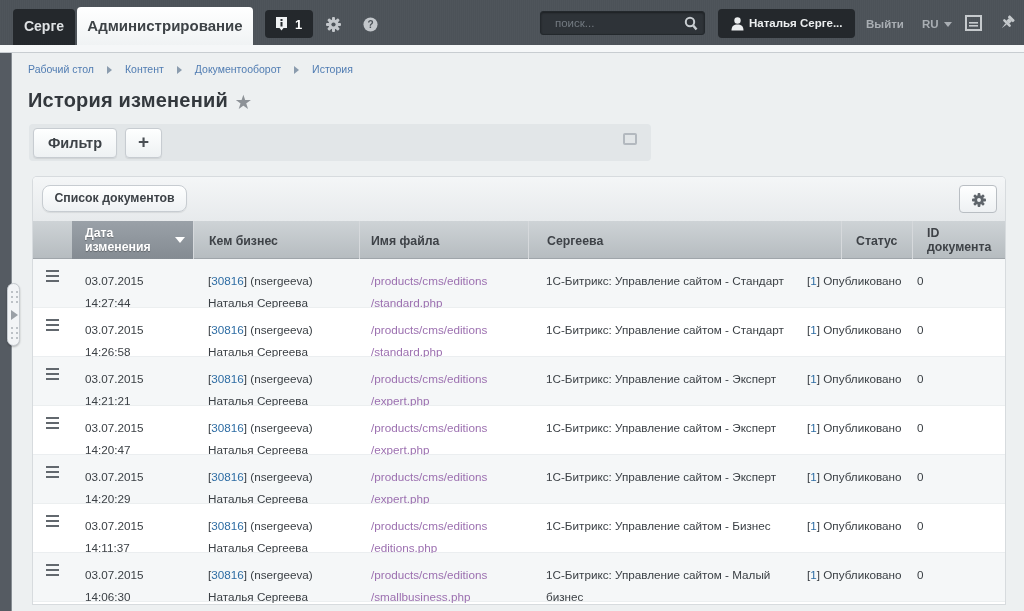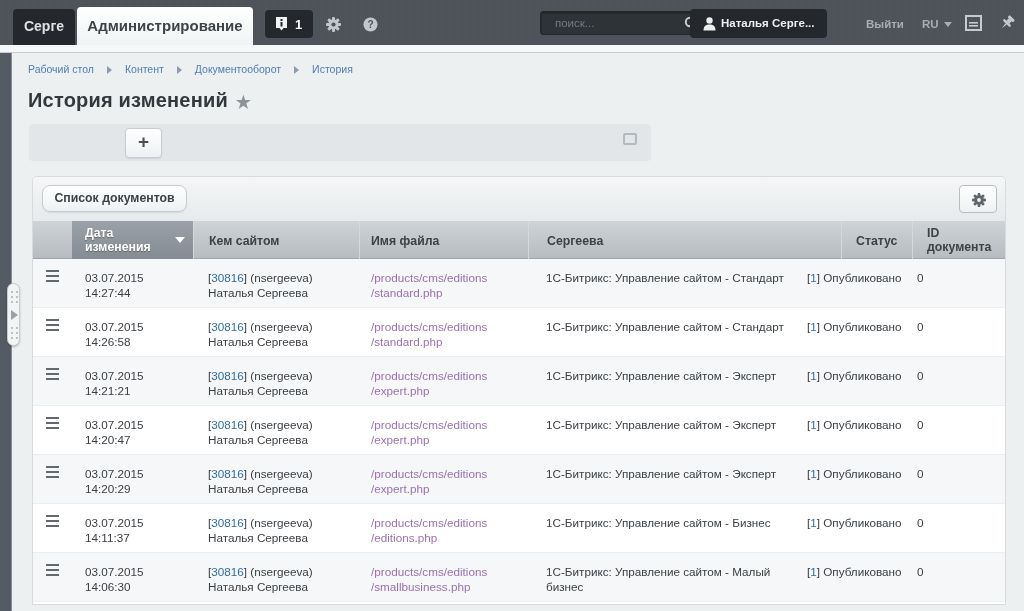--- a/index.html
+++ b/index.html
@@ -22,21 +22,21 @@
 .notif { position:absolute; left:265px; top:10px; width:48px; height:28px;
   background:#24282c; border-radius:4px; color:#fff; }
 .notif svg { position:absolute; left:10px; top:7px; }
 .notif b { position:absolute; left:30px; top:7px; font-size:13px; }
 .tbicon { position:absolute; }
 .search { position:absolute; left:540px; top:11px; width:165px; height:24px;
   background:#2e3338; border:1px solid #23282c; border-radius:3px;
   box-shadow:inset 0 1px 2px rgba(0,0,0,.4); }
 .search span { position:absolute; left:14px; top:5px; font-size:11.5px; color:#737a81; }
 .search svg { position:absolute; right:6px; top:4px; }
-.userbtn { position:absolute; left:690px; top:9px; width:137px; height:29px;
+.userbtn { position:absolute; left:718px; top:9px; width:137px; height:29px;
   background:#24282c; border-radius:4px; color:#eceeef; }
 .userbtn svg { position:absolute; left:13px; top:8px; }
 .userbtn b { position:absolute; left:31px; top:8px; font-size:11.5px; }
 .logout { position:absolute; left:866px; top:18px; font-size:11.5px; color:#a9aeb3; font-weight:bold; }
 .lang { position:absolute; left:922px; top:18px; font-size:11.5px; color:#a9aeb3; font-weight:bold; }
 .caret { display:inline-block; width:0; height:0; border-left:4px solid transparent;
   border-right:4px solid transparent; border-top:5px solid #a9aeb3; margin-left:5px; vertical-align:1px; }
 
 
 .sidebar { position:absolute; left:0; top:53px; width:12px; height:558px;
@@ -108,21 +108,21 @@
 .th3 .txt { left:11px; }
 .th4 .txt { left:18px; }
 .th5 .txt { left:14px; }
 .th6 .txt2 { left:14px; }
 
 
 .rows { position:absolute; left:0; top:82px; width:972px; }
 .row { position:relative; width:972px; height:49px; }
 .row.odd { background:#f5f7f8; border-bottom:1px solid #eceff0; }
 .row.even { background:#ffffff; border-bottom:1px solid #ebeef0; }
-.c { position:absolute; top:10.5px; font-size:11.7px; line-height:15px; color:#3b4045; white-space:nowrap; }
+.c { position:absolute; top:10.5px; font-size:11.7px; line-height:22px; color:#3b4045; white-space:nowrap; }
 .c1 { left:52px; }
 .c2 { left:175px; }
 .c3 { left:338px; }
 .c4 { left:513px; }
 .c5 { left:774px; }
 .c6 { left:884px; }
 a.blue { color:#2e6da4; text-decoration:none; }
 a.purple { color:#9c70b0; text-decoration:none; }
 .burger { position:absolute; left:13px; top:11px; width:13px; }
 .burger i { display:block; height:2px; background:#62686e; margin-bottom:3px; }
@@ -192,20 +192,21 @@
 <div class="handle">
   <div class="dots top"></div>
   <div class="arr"></div>
   <div class="dots bot"></div>
 </div>
 
 <div class="crumbs">Рабочий стол<span class="sep"></span>Контент<span class="sep"></span>Документооборот<span class="sep"></span>История</div>
 <h1>История изменений <span class="star">★</span></h1>
 
 <div class="filterbar">
+  <div class="btn filter">Фильтр</div>
   <div class="btn plus">+</div>
   <div class="sqicon"></div>
 </div>
 
 <div class="panel">
   <div class="phead">
     <div class="ptab">Список документов</div>
     <div class="gearbtn">
       <svg width="14" height="14" viewBox="0 0 15 15">
         <g fill="#5f656b">
@@ -219,21 +220,21 @@
       </svg>
     </div>
   </div>
   <div class="thead">
     <div class="th th0"></div>
     <div class="th th1 sorted">
         <span class="txt2">Дата<br>изменения</span>
         <span class="sortarr"></span>
       </div>
     <div class="th th2">
-        <span class="txt">Кем сайтом</span>
+        <span class="txt">Кем бизнес</span>
       </div>
     <div class="th th3">
         <span class="txt">Имя файла</span>
       </div>
     <div class="th th4">
         <span class="txt">Сергеева</span>
       </div>
     <div class="th th5">
         <span class="txt">Статус</span>
       </div>

